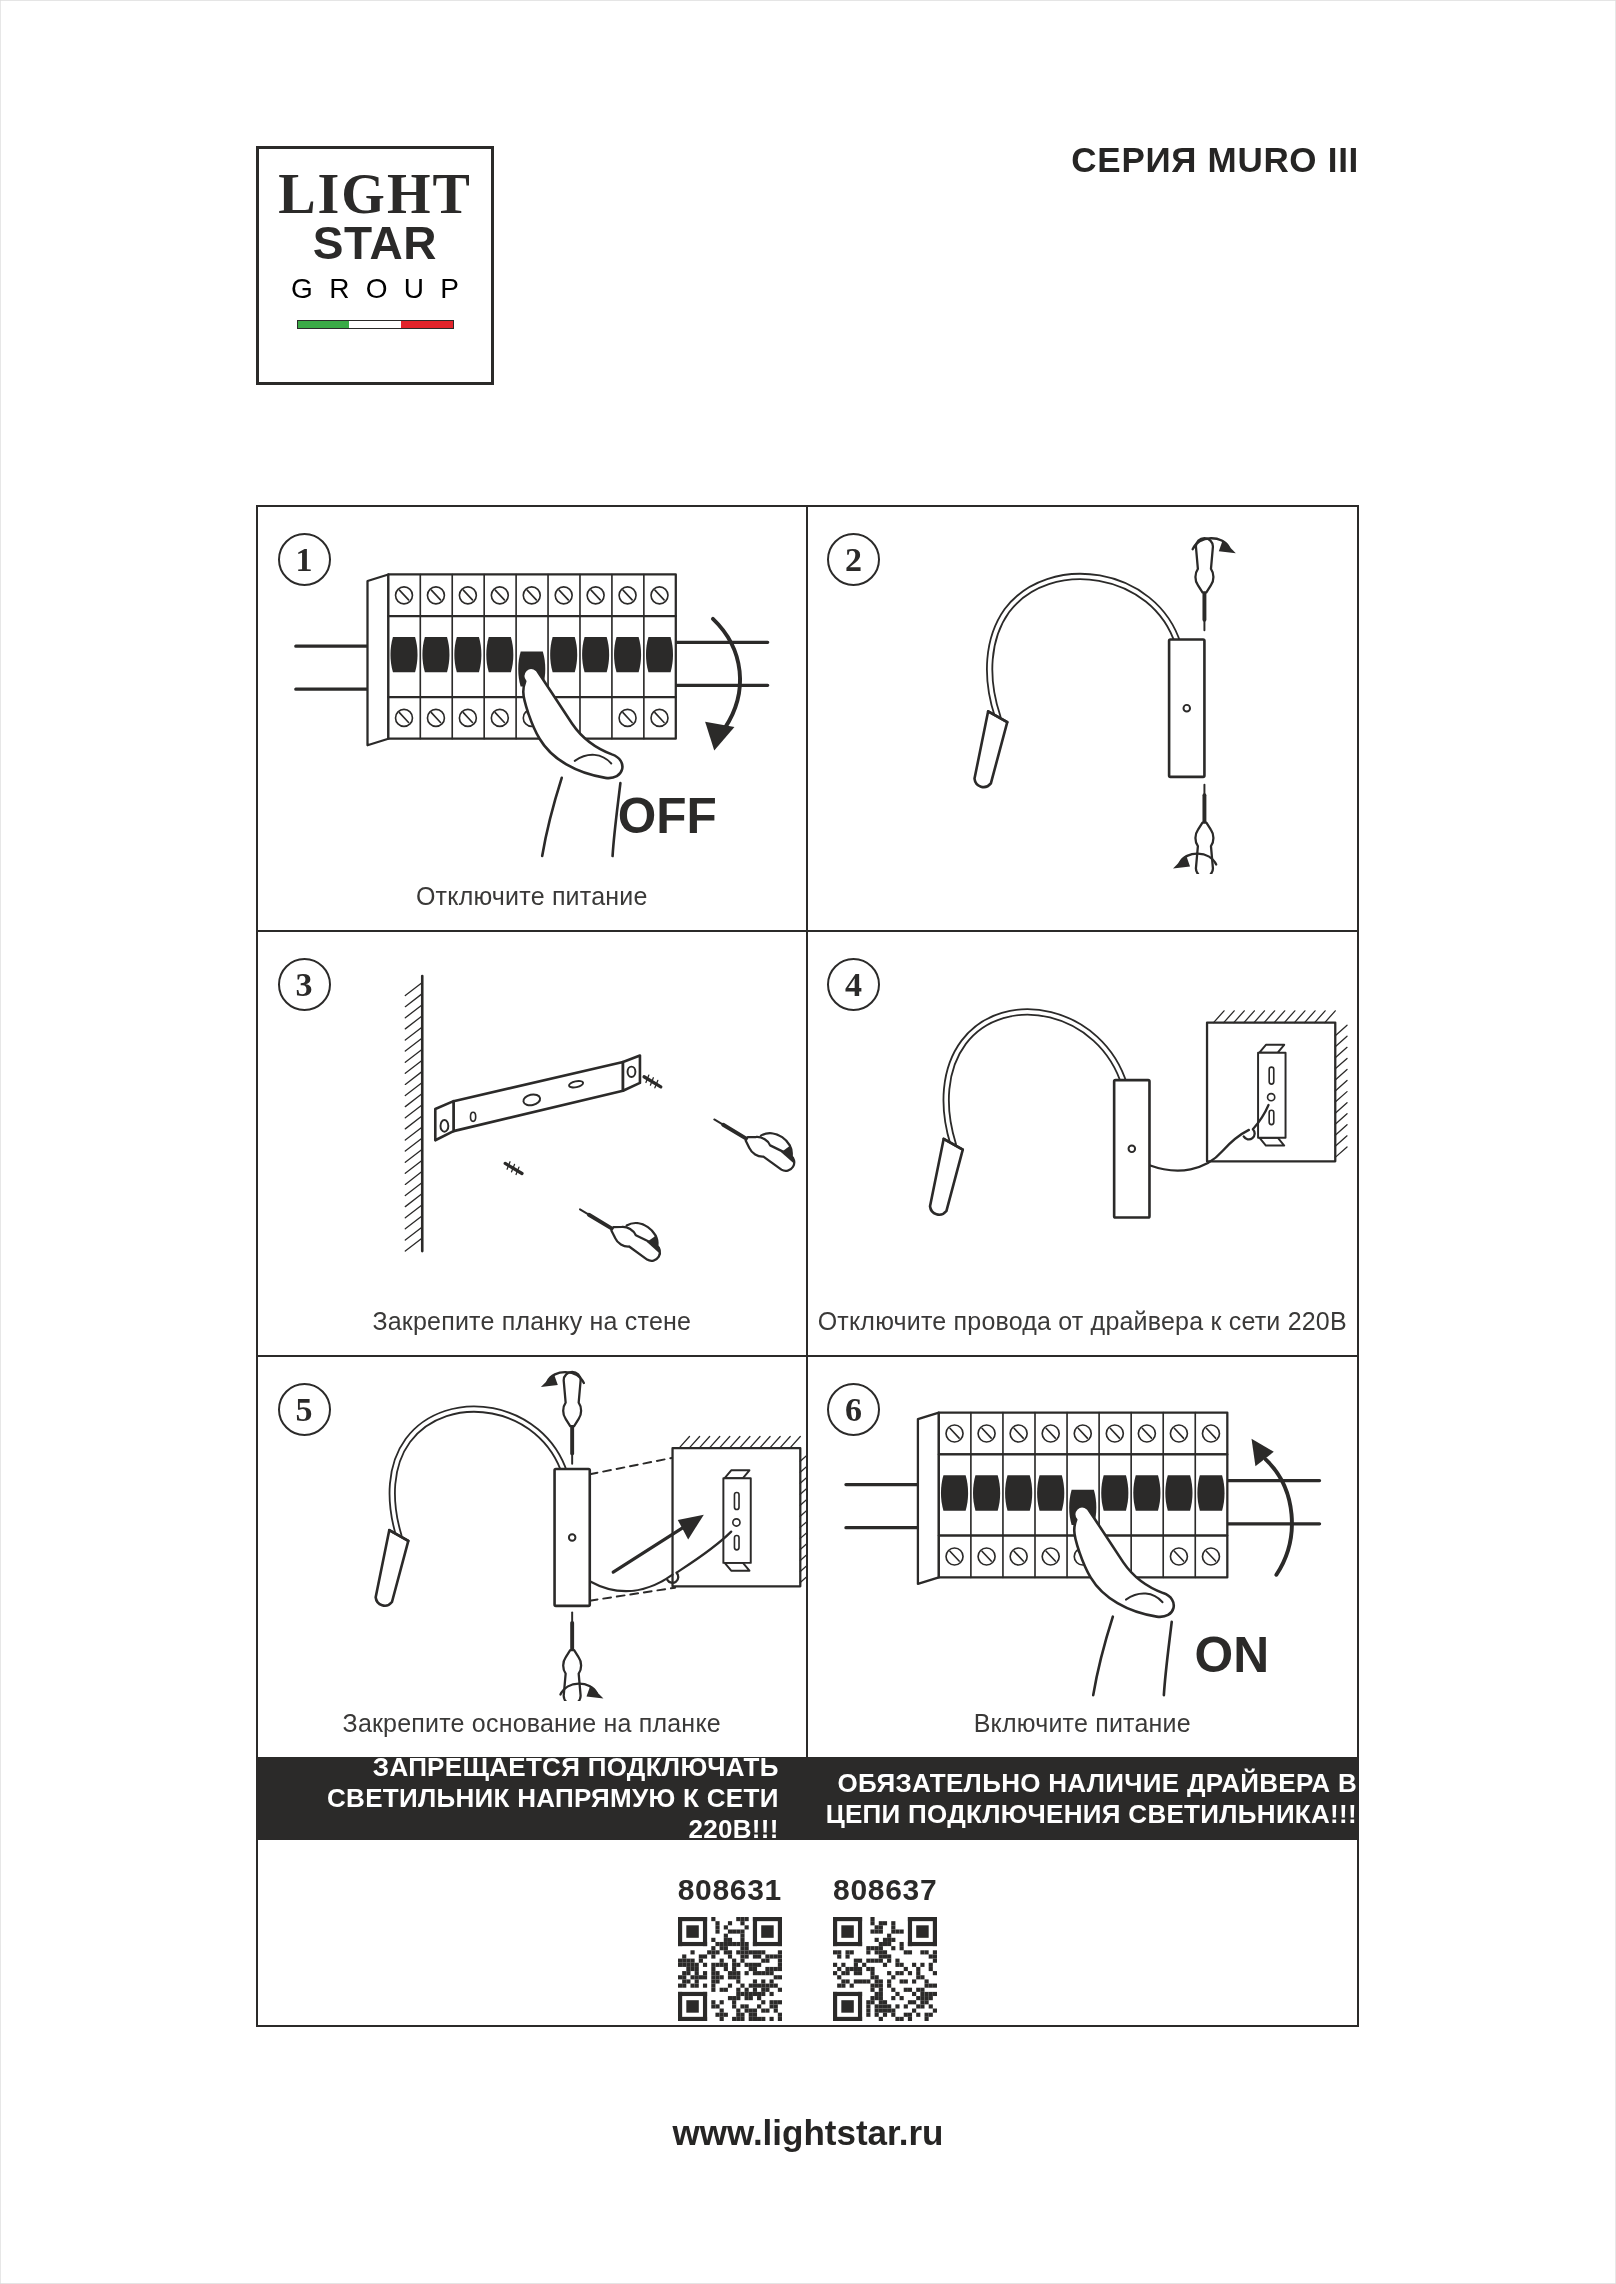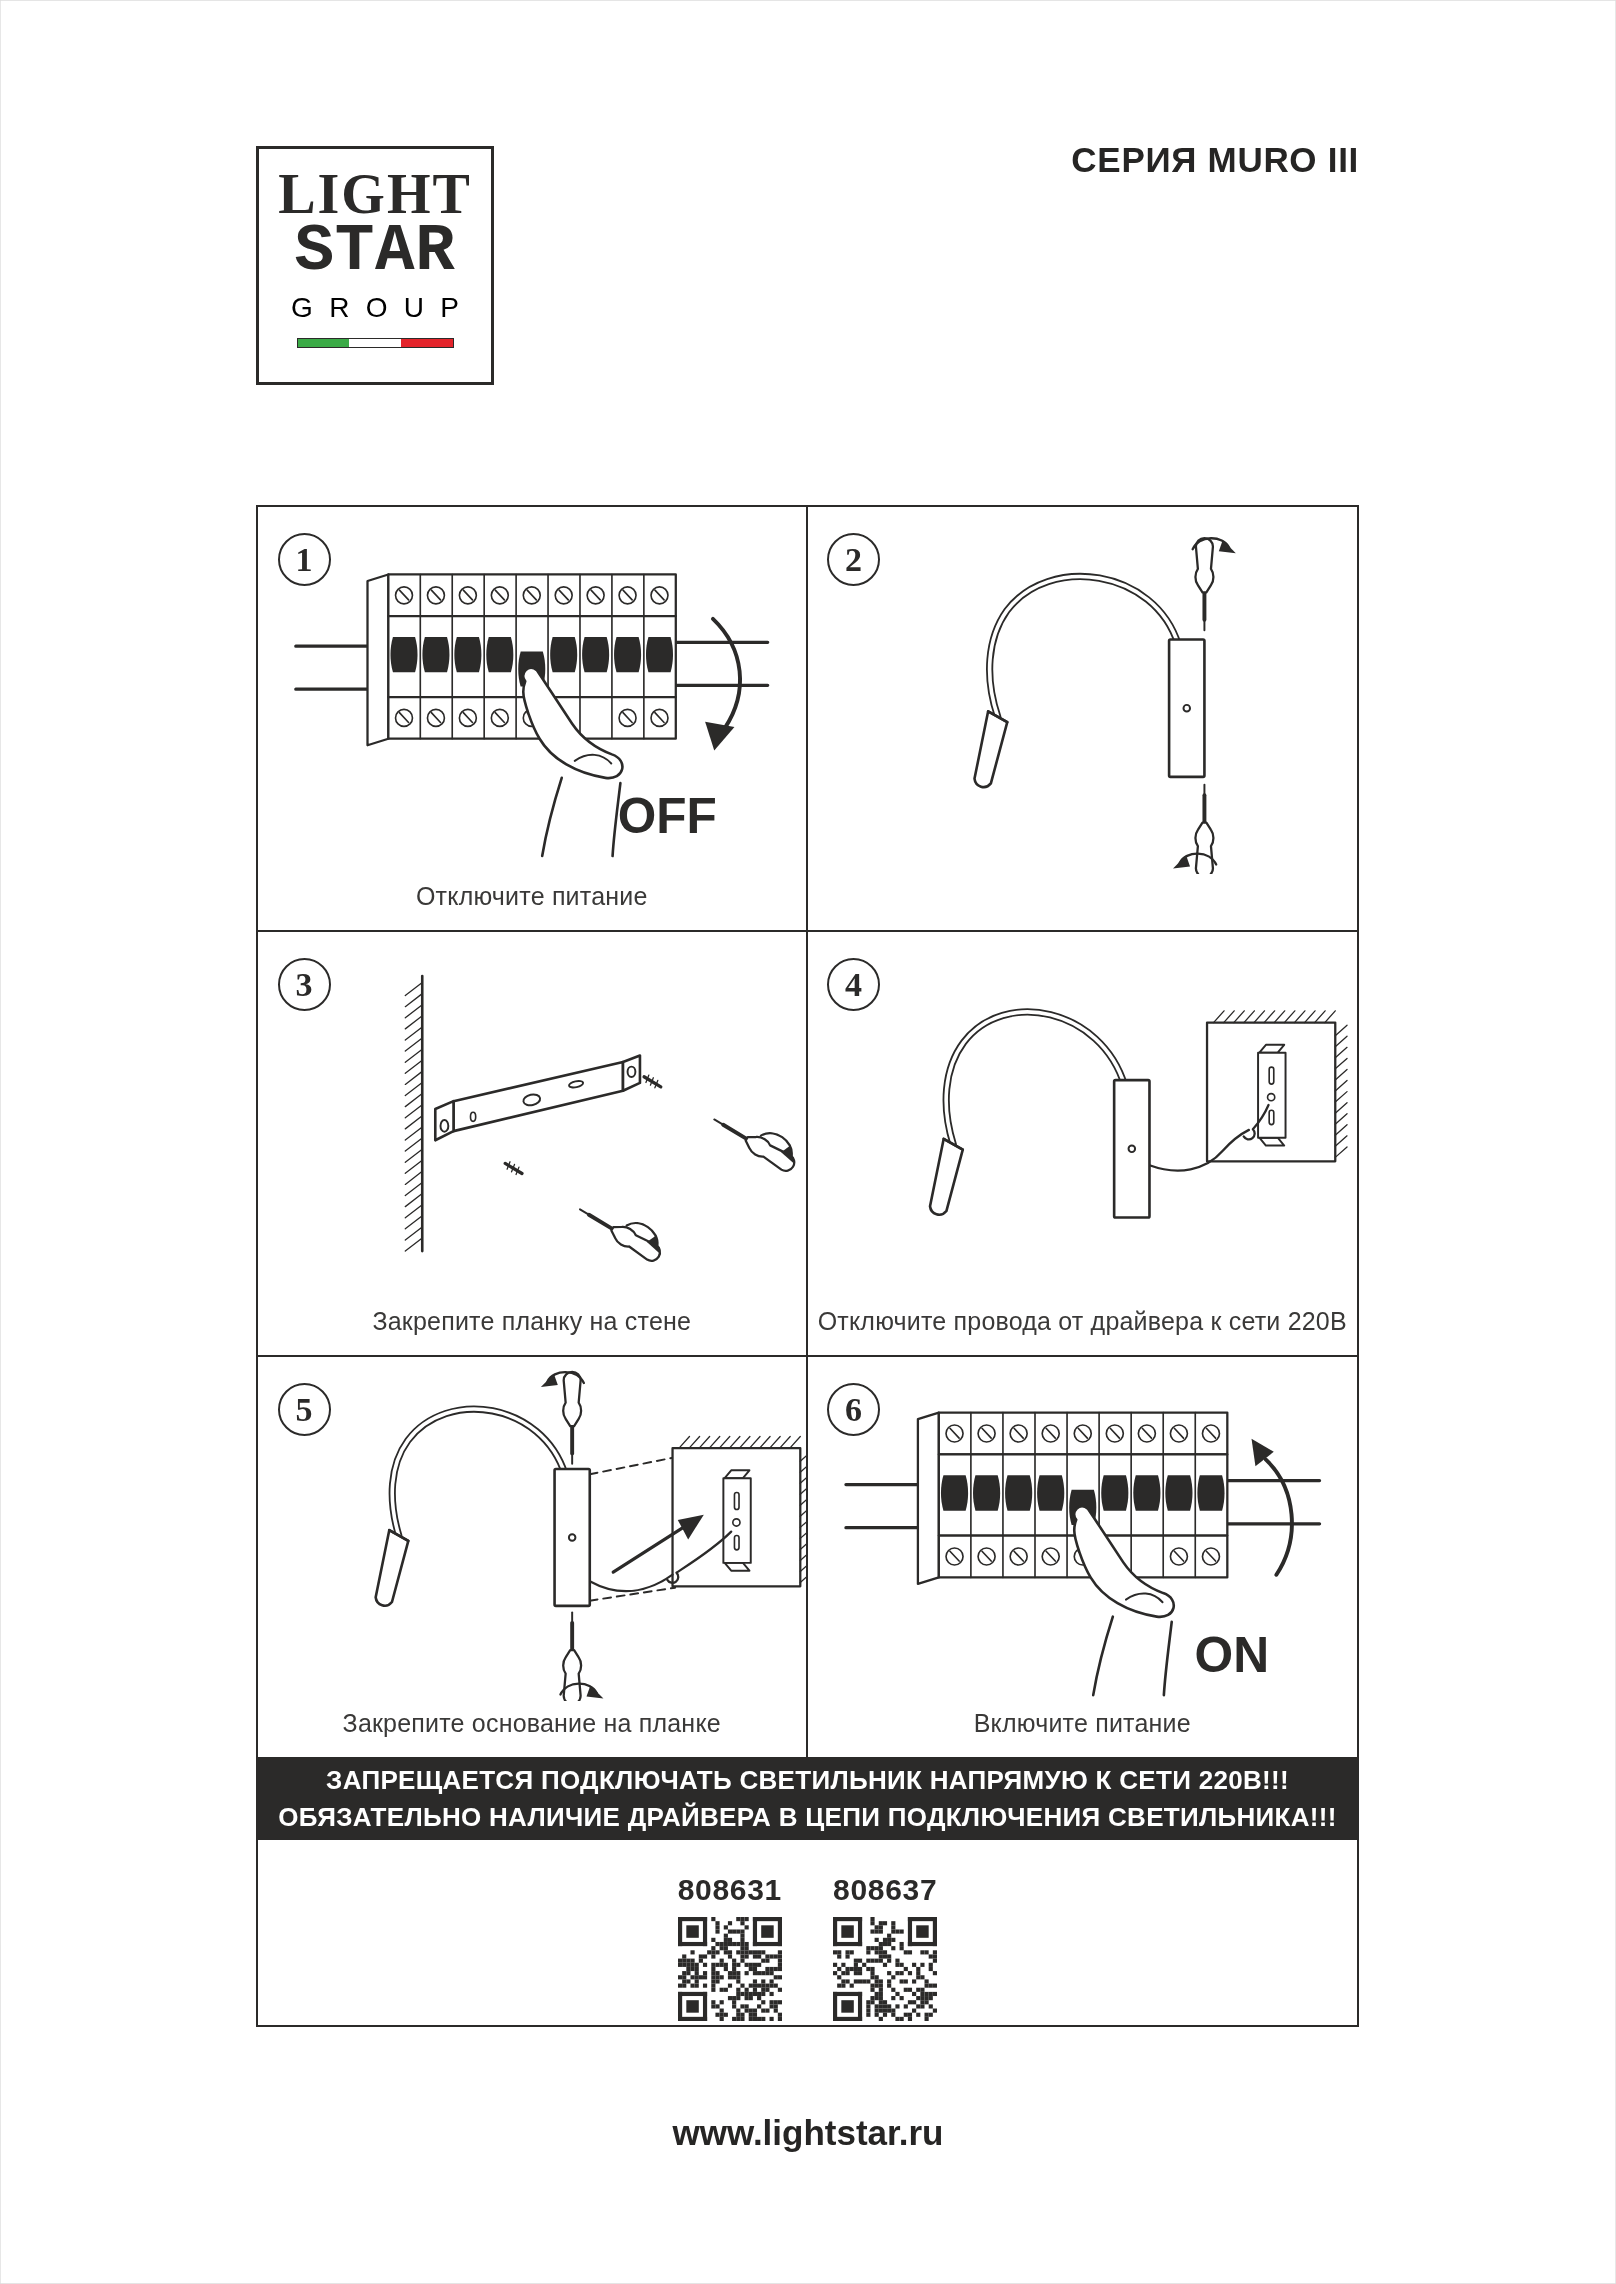--- a/index.html
+++ b/index.html
@@ -4,21 +4,21 @@
 <style>
   html,body{margin:0;padding:0;background:#9a9a9a;}
   .page{position:relative;width:1616px;height:2284px;background:#ffffff;margin:0 auto;
         font-family:"Liberation Sans",sans-serif;color:#2b2a29;overflow:hidden;
         box-shadow:inset 0 0 0 0.7px #dddddd;}
   
   .logo-box{position:absolute;left:256px;top:146px;width:238px;height:239px;
             border:3.3px solid #2b2a29;box-sizing:border-box;text-align:center;background:#fff;}
   .logo-light{font-family:"Liberation Serif",serif;font-weight:700;font-size:56px;
               letter-spacing:2px;line-height:1;margin-top:17px;}
-  .logo-star{font-family:Liberation Mono, monospace;font-weight:700;font-size:66px;
+  .logo-star{font-family:Liberation Sans, sans-serif;font-weight:700;font-size:46px;
              letter-spacing:0.7px;line-height:.92;}
   .logo-group{font-size:28px;font-weight:400;letter-spacing:16.3px;padding-left:16.3px;
               margin-top:9px;color:#000000;}
   .flag{display:flex;width:155px;height:7.8px;border:1.3px solid #2b2a29;margin:14.3px auto 0;}
   .flag>div{flex:1;height:100%;}
   .title-block{position:absolute;right:257px;top:142px;text-align:right;font-weight:700;color:#262524;}
   .series-line{font-size:35px;letter-spacing:0.7px;line-height:1;}
   .articles-line{font-size:35px;letter-spacing:0.7px;line-height:1;margin-top:11.7px;}
   .main-title{margin-top:66px;font-size:40px;line-height:1.24;letter-spacing:0.7px;}
   
@@ -27,21 +27,21 @@
          grid-template-columns:1fr 1fr;grid-template-rows:425px 425px 400px 83px 1fr;background:#fff;}
   .cell{position:relative;box-sizing:border-box;border-right:2px solid #2b2a29;border-bottom:2px solid #2b2a29;}
   .cell.c2{border-right:none;}
   .cell.r3{border-bottom:none;}
   .cell svg.figure{position:absolute;left:0;top:0;width:100%;height:calc(100% - 56px);}
   .caption{position:absolute;left:0;right:0;bottom:19.5px;text-align:center;
            font-size:25px;color:#3a3938;letter-spacing:0.2px;}
   .step-num{position:absolute;left:19.5px;top:26px;width:53px;height:53px;border:2.6px solid #2b2a29;
             border-radius:50%;box-sizing:border-box;display:flex;align-items:center;justify-content:center;
             font-family:"Liberation Serif",serif;font-weight:700;font-size:34px;background:#fff;z-index:2;}
-  .warning{grid-column:1/3;background:#2b2a29;color:#ffffff;display:flex;flex-direction:column;
+  .warning{grid-column:1/3;background:#2b2a29;color:#ffffff;display:flex;flex-direction:row;
            align-items:center;justify-content:center;gap:6px;font-weight:700;font-size:26px;
            letter-spacing:0.3px;text-align:right;border:none;}
   .qr-row{grid-column:1/3;display:flex;justify-content:center;gap:51px;padding-top:29px;box-sizing:border-box;align-items:center;}
   .product{text-align:center;}
   .product .art{font-size:30px;font-weight:700;margin-bottom:10.4px;letter-spacing:0.7px;}
   .qr{width:104px;height:104px;display:block;margin:0 auto;}
   
   .footer-url{position:absolute;left:0;right:0;top:2113px;text-align:center;
               font-size:35px;font-weight:700;color:#262524;}
   

